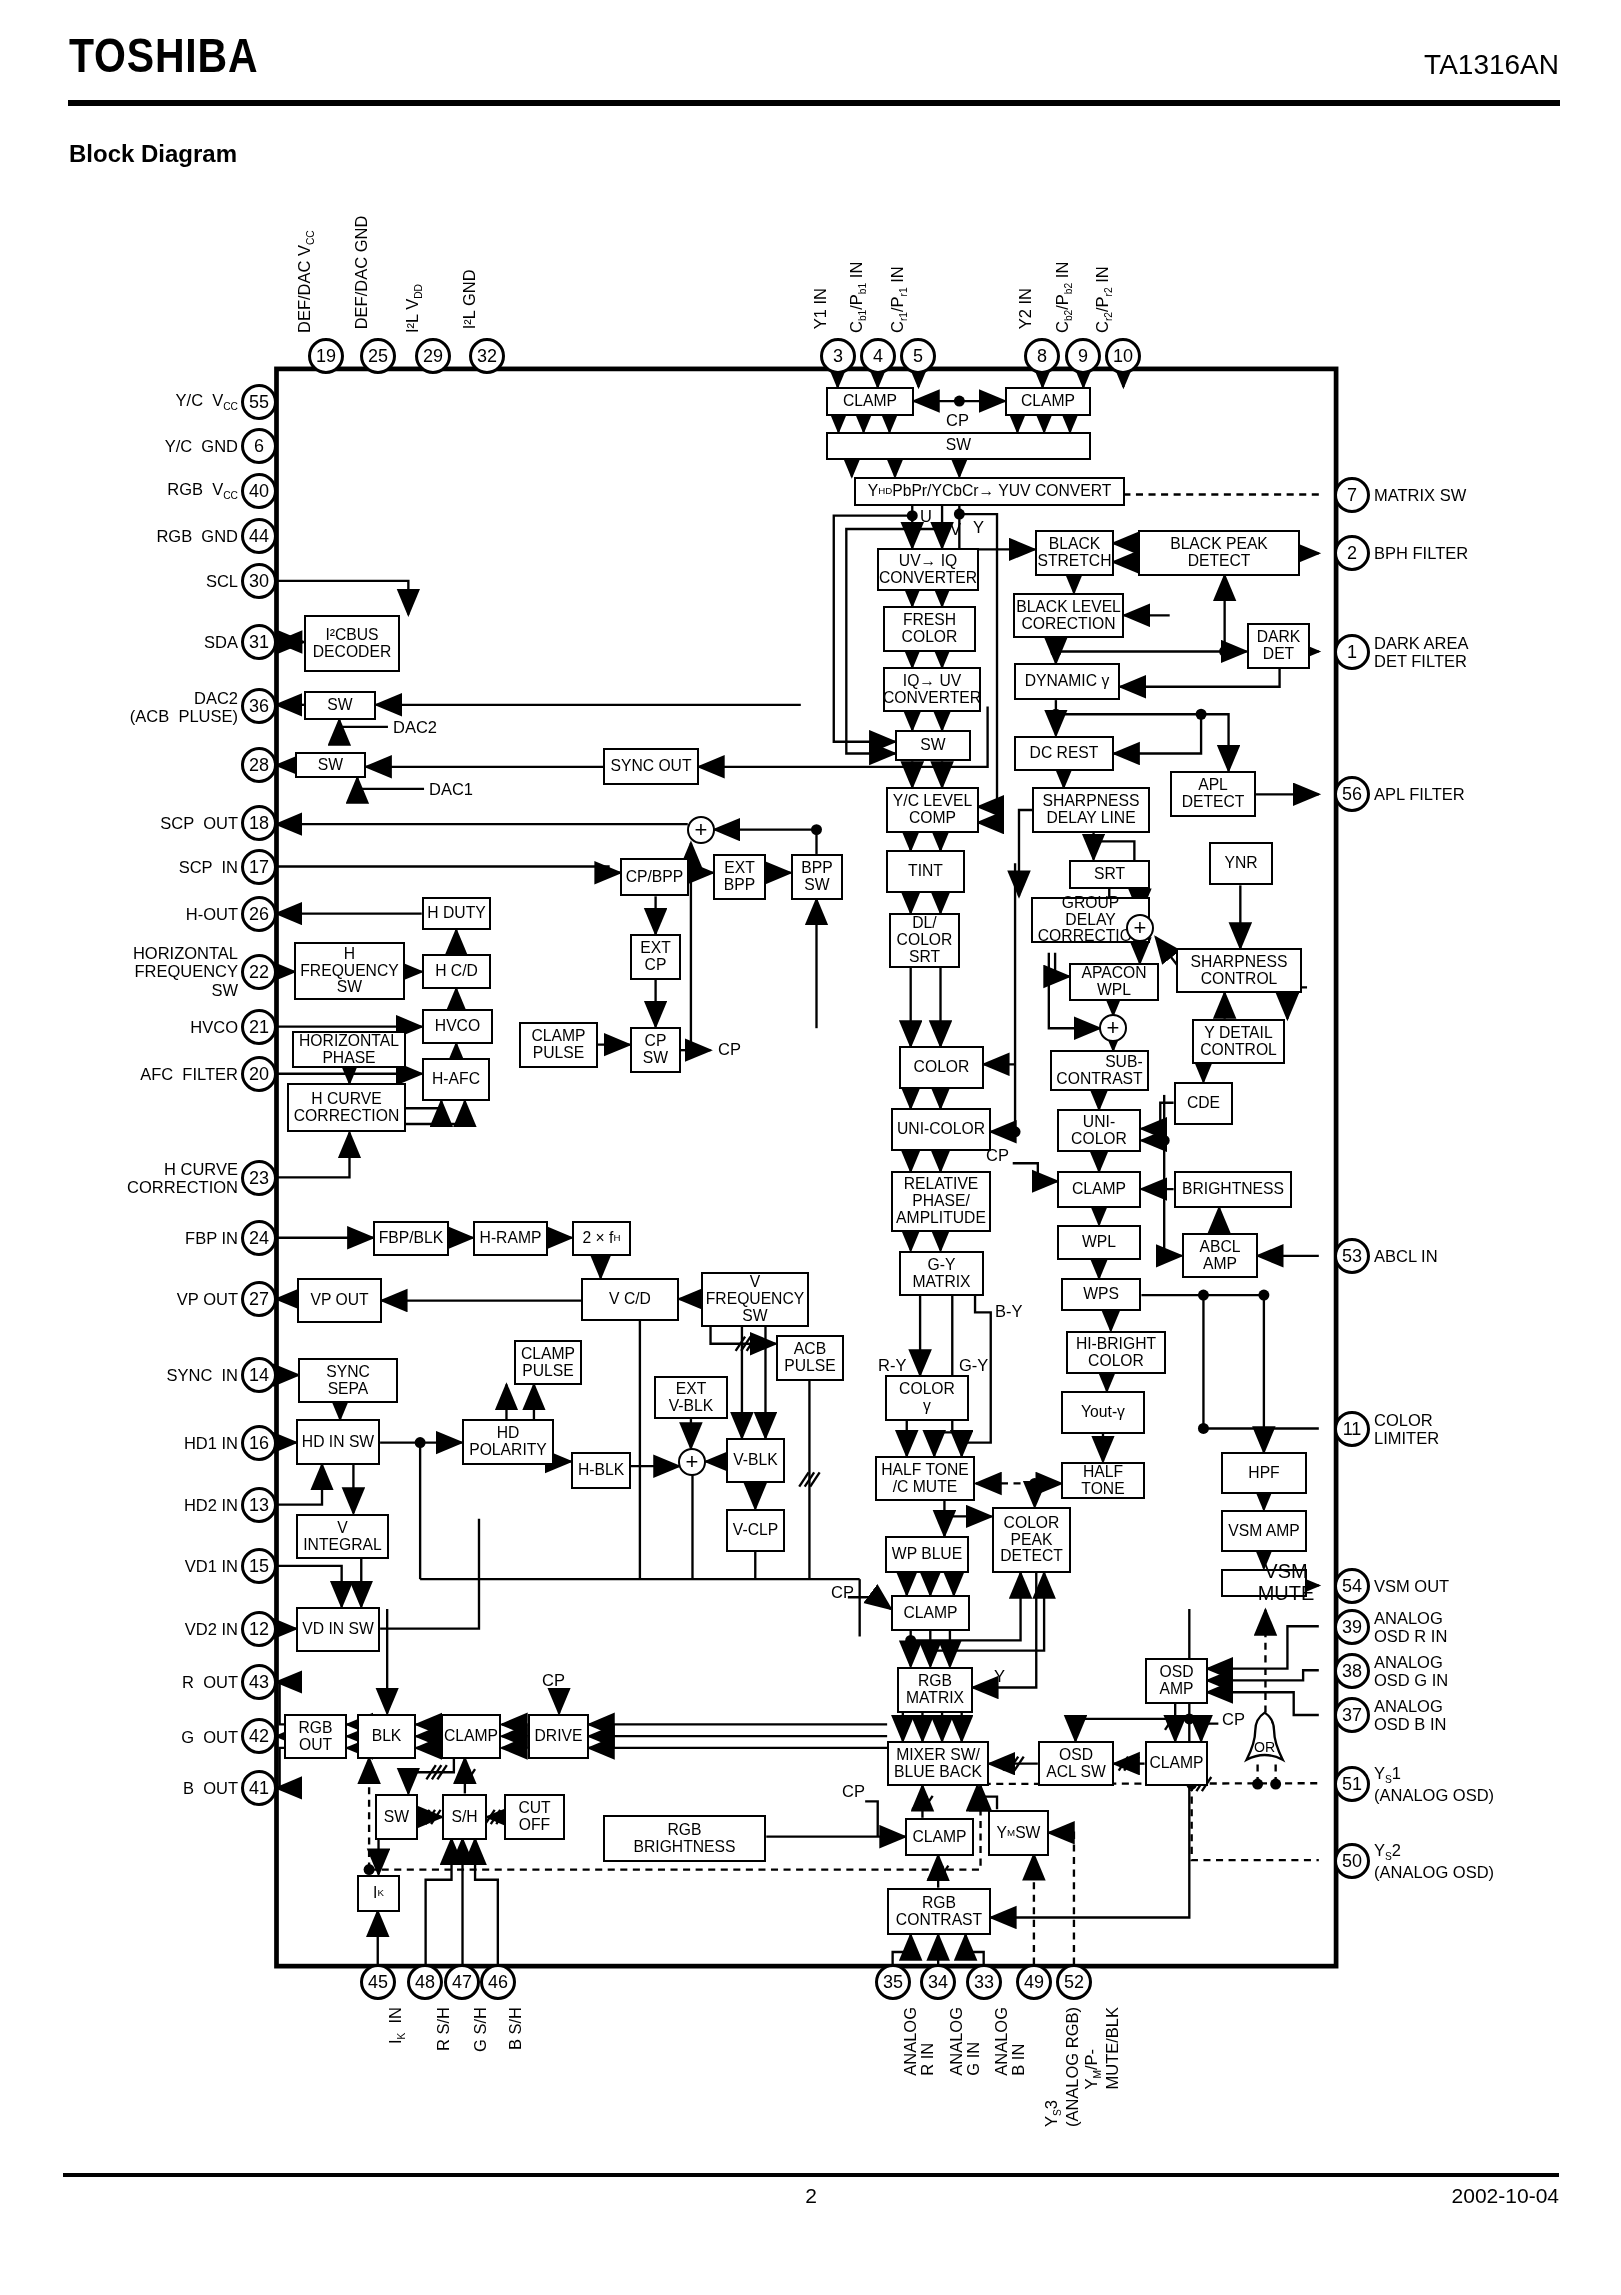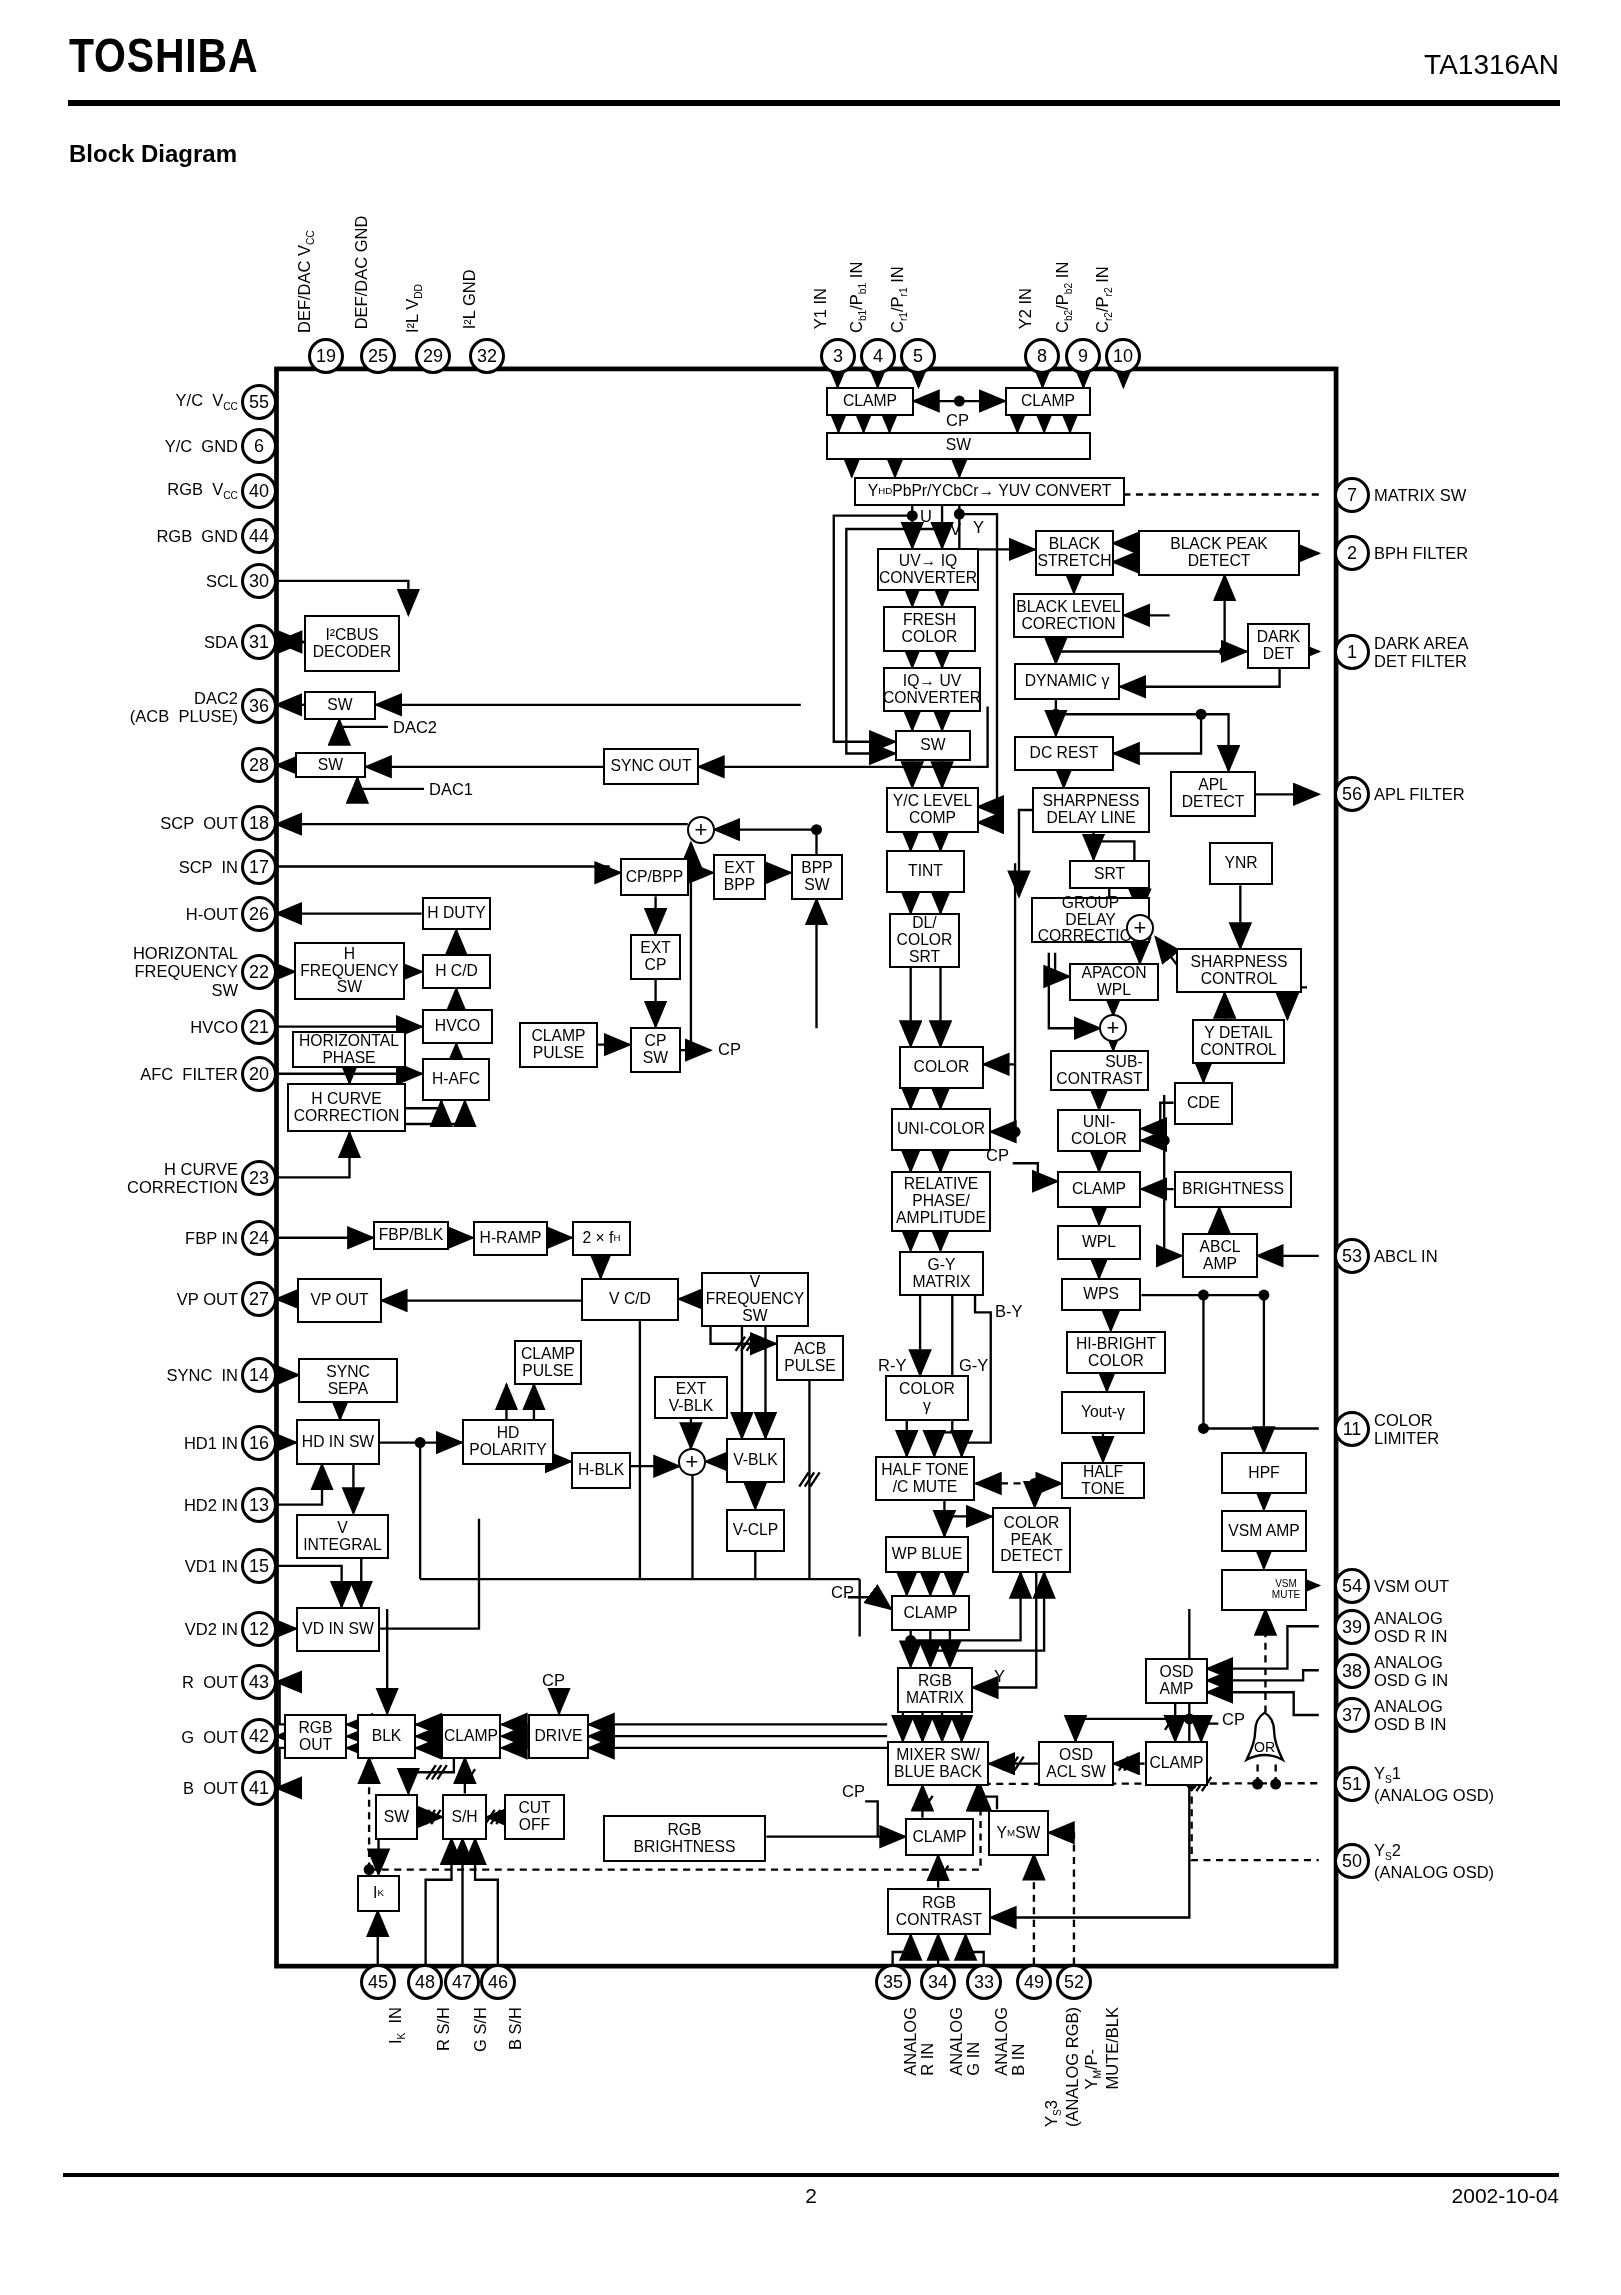--- a/index.html
+++ b/index.html
@@ -389,21 +389,21 @@
     <div class="block" style="left: 1057px; top: 1171px; width: 84px; height: 37px; font-size: 15.7px;">CLAMP</div>
     <div class="block" style="left: 1174px; top: 1171px; width: 118px; height: 37px; font-size: 15.7px;">BRIGHTNESS</div>
     <div class="block" style="left: 1057px; top: 1225px; width: 84px; height: 35px; font-size: 15.7px;">WPL</div>
     <div class="block" style="left: 1061px; top: 1278px; width: 80px; height: 33px; font-size: 15.7px;">WPS</div>
     <div class="block" style="left: 1182px; top: 1233px; width: 76px; height: 45px; font-size: 15.7px;">ABCL<br>AMP</div>
     <div class="block" style="left: 1066px; top: 1331px; width: 100px; height: 43px; font-size: 15.7px;">HI-BRIGHT<br>COLOR</div>
     <div class="block" style="left: 1061px; top: 1391px; width: 84px; height: 43px; font-size: 15.7px;">Yout-γ</div>
     <div class="block" style="left: 1061px; top: 1462px; width: 84px; height: 37px; font-size: 15.7px;">HALF TONE</div>
     <div class="block" style="left: 1221px; top: 1452px; width: 86px; height: 42px; font-size: 15.7px;">HPF</div>
     <div class="block" style="left: 1221px; top: 1510px; width: 86px; height: 42px; font-size: 15.7px;">VSM AMP</div>
-    <div class="block" style="left: 1221px; top: 1569px; width: 86px; height: 42px; font-size: 10px; padding-left: 44px;">VSM<br>MUTE</div>
+    <div class="block" style="left: 1221px; top: 1569px; width: 86px; height: 28px; font-size: 20px; padding-left: 44px;">VSM<br>MUTE</div>
     <div class="block" style="left: 885px; top: 1375px; width: 84px; height: 46px; font-size: 15.7px;">COLOR<br>γ</div>
     <div class="block" style="left: 875px; top: 1456px; width: 100px; height: 45px; font-size: 15.7px;">HALF TONE<br>/C MUTE</div>
     <div class="block" style="left: 885px; top: 1536px; width: 84px; height: 37px; font-size: 15.7px;">WP BLUE</div>
     <div class="block" style="left: 992px; top: 1507px; width: 79px; height: 66px; font-size: 15.7px;">COLOR<br>PEAK<br>DETECT</div>
     <div class="block" style="left: 891px; top: 1595px; width: 79px; height: 36px; font-size: 15.7px;">CLAMP</div>
     <div class="block" style="left: 897px; top: 1667px; width: 76px; height: 46px; font-size: 15.7px;">RGB<br>MATRIX</div>
     <div class="block" style="left: 887px; top: 1741px; width: 102px; height: 45px; font-size: 15.7px;">MIXER SW/<br>BLUE BACK</div>
     <div class="block" style="left: 1038px; top: 1741px; width: 76px; height: 45px; font-size: 15.7px;">OSD<br>ACL SW</div>
     <div class="block" style="left: 1145px; top: 1741px; width: 63px; height: 45px; font-size: 15.7px;">CLAMP</div>
     <div class="block" style="left: 1145px; top: 1658px; width: 63px; height: 46px; font-size: 15.7px;">OSD<br>AMP</div>
@@ -421,21 +421,21 @@
     <div class="block" style="left: 422px; top: 1009px; width: 71px; height: 35px; font-size: 15.7px;">HVCO</div>
     <div class="block" style="left: 292px; top: 1031px; width: 114px; height: 37px; font-size: 15.7px;">HORIZONTAL<br>PHASE</div>
     <div class="block" style="left: 422px; top: 1058px; width: 68px; height: 43px; font-size: 15.7px;">H-AFC</div>
     <div class="block" style="left: 287px; top: 1083px; width: 119px; height: 49px; font-size: 15.7px;">H CURVE<br>CORRECTION</div>
     <div class="block" style="left: 620px; top: 858px; width: 69px; height: 38px; font-size: 15.7px;">CP/BPP</div>
     <div class="block" style="left: 713px; top: 854px; width: 53px; height: 46px; font-size: 15.7px;">EXT<br>BPP</div>
     <div class="block" style="left: 791px; top: 854px; width: 52px; height: 46px; font-size: 15.7px;">BPP<br>SW</div>
     <div class="block" style="left: 630px; top: 934px; width: 51px; height: 46px; font-size: 15.7px;">EXT<br>CP</div>
     <div class="block" style="left: 630px; top: 1027px; width: 51px; height: 46px; font-size: 15.7px;">CP<br>SW</div>
     <div class="block" style="left: 519px; top: 1022px; width: 79px; height: 46px; font-size: 15.7px;">CLAMP<br>PULSE</div>
-    <div class="block" style="left: 373px; top: 1221px; width: 76px; height: 29px; font-size: 15.7px;">FBP/BLK</div>
+    <div class="block" style="left: 373px; top: 1221px; width: 76px; height: 35px; font-size: 15.7px;">FBP/BLK</div>
     <div class="block" style="left: 473px; top: 1221px; width: 75px; height: 35px; font-size: 15.7px;">H-RAMP</div>
     <div class="block" style="left: 572px; top: 1221px; width: 59px; height: 35px; font-size: 15.7px;">2 × f<sub>H</sub></div>
     <div class="block" style="left: 581px; top: 1278px; width: 98px; height: 43px; font-size: 15.7px;">V C/D</div>
     <div class="block" style="left: 297px; top: 1278px; width: 85px; height: 45px; font-size: 15.7px;">VP OUT</div>
     <div class="block" style="left: 701px; top: 1272px; width: 108px; height: 55px; font-size: 15.7px;">V<br>FREQUENCY<br>SW</div>
     <div class="block" style="left: 514px; top: 1340px; width: 68px; height: 45px; font-size: 15.7px;">CLAMP<br>PULSE</div>
     <div class="block" style="left: 776px; top: 1335px; width: 68px; height: 46px; font-size: 15.7px;">ACB<br>PULSE</div>
     <div class="block" style="left: 654px; top: 1376px; width: 74px; height: 43px; font-size: 15.7px;">EXT<br>V-BLK</div>
     <div class="block" style="left: 298px; top: 1358px; width: 100px; height: 45px; font-size: 15.7px;">SYNC<br>SEPA</div>
     <div class="block" style="left: 296px; top: 1419px; width: 84px; height: 46px; font-size: 15.7px;">HD IN SW</div>

